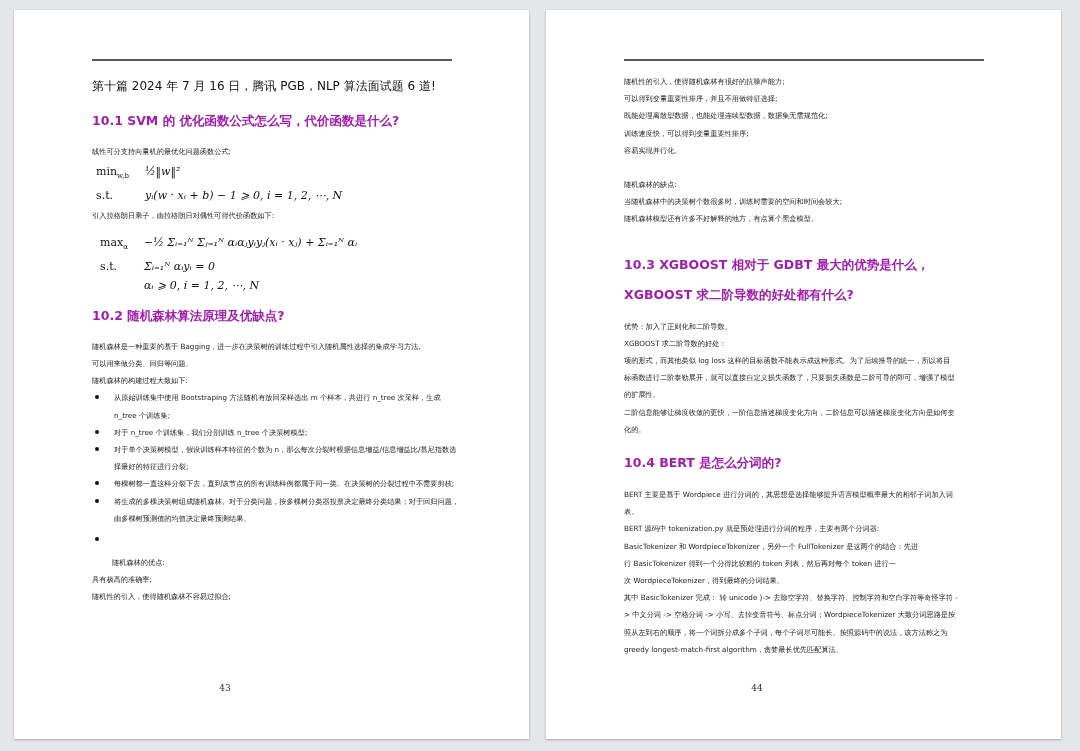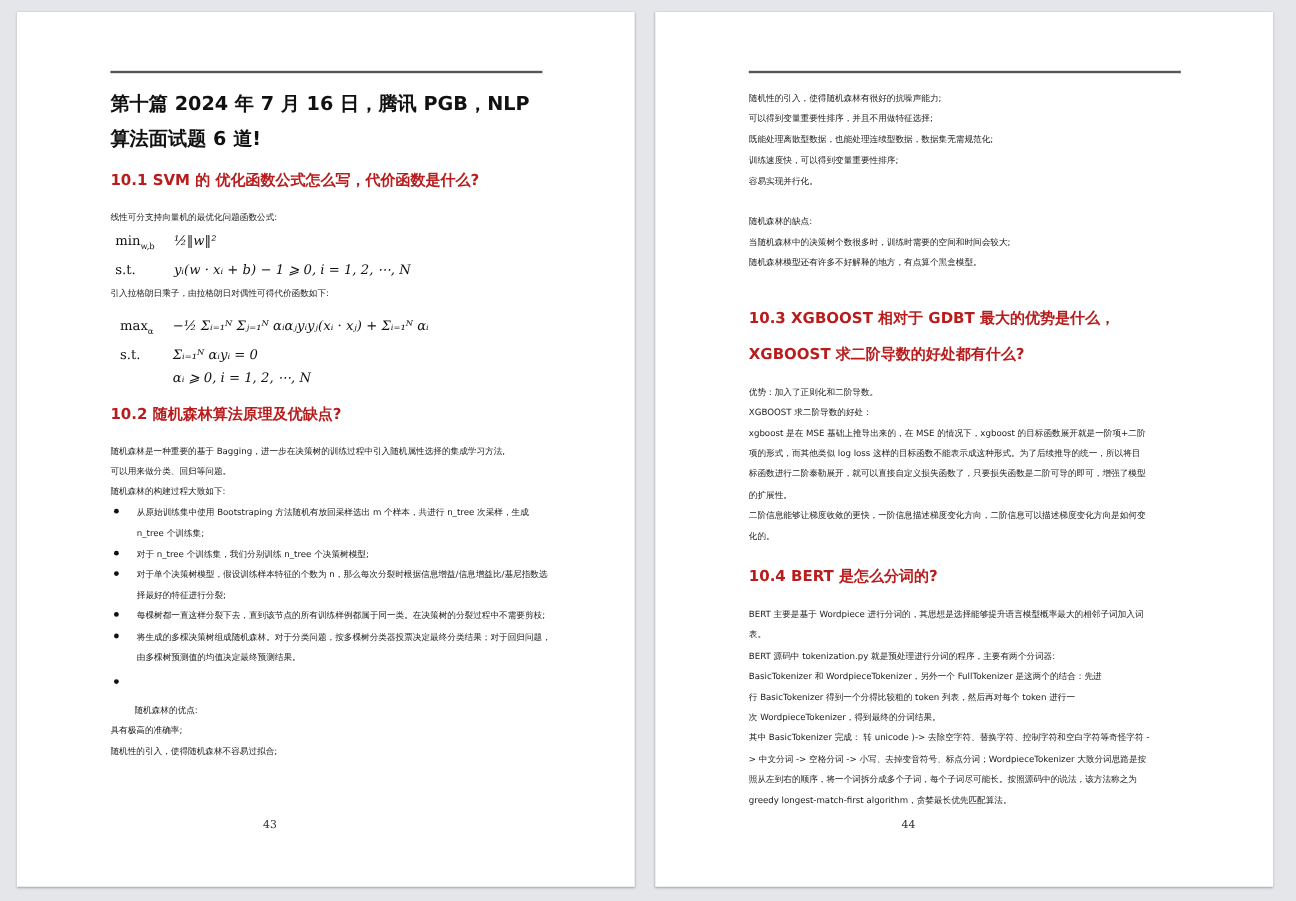--- a/index.html
+++ b/index.html
@@ -17,26 +17,26 @@
     overflow: hidden;
   }
   #page-left { left: 14px; }
   #page-right { left: 546px; }
   .hrule {
     position: absolute; top: 49px; left: 78px; width: 360px; height: 2px;
     background: #555;
   }
   .content { position: absolute; left: 78px; width: 368px; }
   .title {
-    font-weight: bold; font-size: 16px; line-height: 29px; margin: 0;
+    font-weight: normal; font-size: 12px; line-height: 29px; margin: 0;
     color: #111;
   }
   .h2 {
     font-weight: bold; font-size: 12.5px; line-height: 30px; margin: 0;
-    color: #b91c1c;
+    color: #a21caf;
   }
   .p {
     font-size: 7.2px; line-height: 17.2px; margin: 0; color: #222;
     white-space: nowrap;
   }
   .pw { white-space: normal; }
   .math {
     font-family: "DejaVu Serif", "Liberation Serif", serif;
     font-size: 11px; color: #111;
   }
@@ -140,21 +140,20 @@
     <p class="p">容易实现并行化。</p>
     <div class="gap"></div>
     <p class="p">随机森林的缺点:</p>
     <p class="p">当随机森林中的决策树个数很多时，训练时需要的空间和时间会较大;</p>
     <p class="p">随机森林模型还有许多不好解释的地方，有点算个黑盒模型。</p>
 
     <h2 class="h2" style="margin-top:22px;">10.3 XGBOOST 相对于 GDBT 最大的优势是什么，XGBOOST 求二阶导数的好处都有什么?</h2>
 
     <p class="p" style="margin-top:8px;">优势：加入了正则化和二阶导数。</p>
     <p class="p">XGBOOST 求二阶导数的好处：</p>
-    <p class="p">xgboost 是在 MSE 基础上推导出来的，在 MSE 的情况下，xgboost 的目标函数展开就是一阶项+二阶</p>
     <p class="p">项的形式，而其他类似 log loss 这样的目标函数不能表示成这种形式。为了后续推导的统一，所以将目</p>
     <p class="p">标函数进行二阶泰勒展开，就可以直接自定义损失函数了，只要损失函数是二阶可导的即可，增强了模型</p>
     <p class="p">的扩展性。</p>
     <p class="p">二阶信息能够让梯度收敛的更快，一阶信息描述梯度变化方向，二阶信息可以描述梯度变化方向是如何变</p>
     <p class="p">化的。</p>
 
     <h2 class="h2" style="margin-top:10px;">10.4 BERT 是怎么分词的?</h2>
 
     <p class="p" style="margin-top:8px;">BERT 主要是基于 Wordpiece 进行分词的，其思想是选择能够提升语言模型概率最大的相邻子词加入词</p>
     <p class="p">表。</p>

